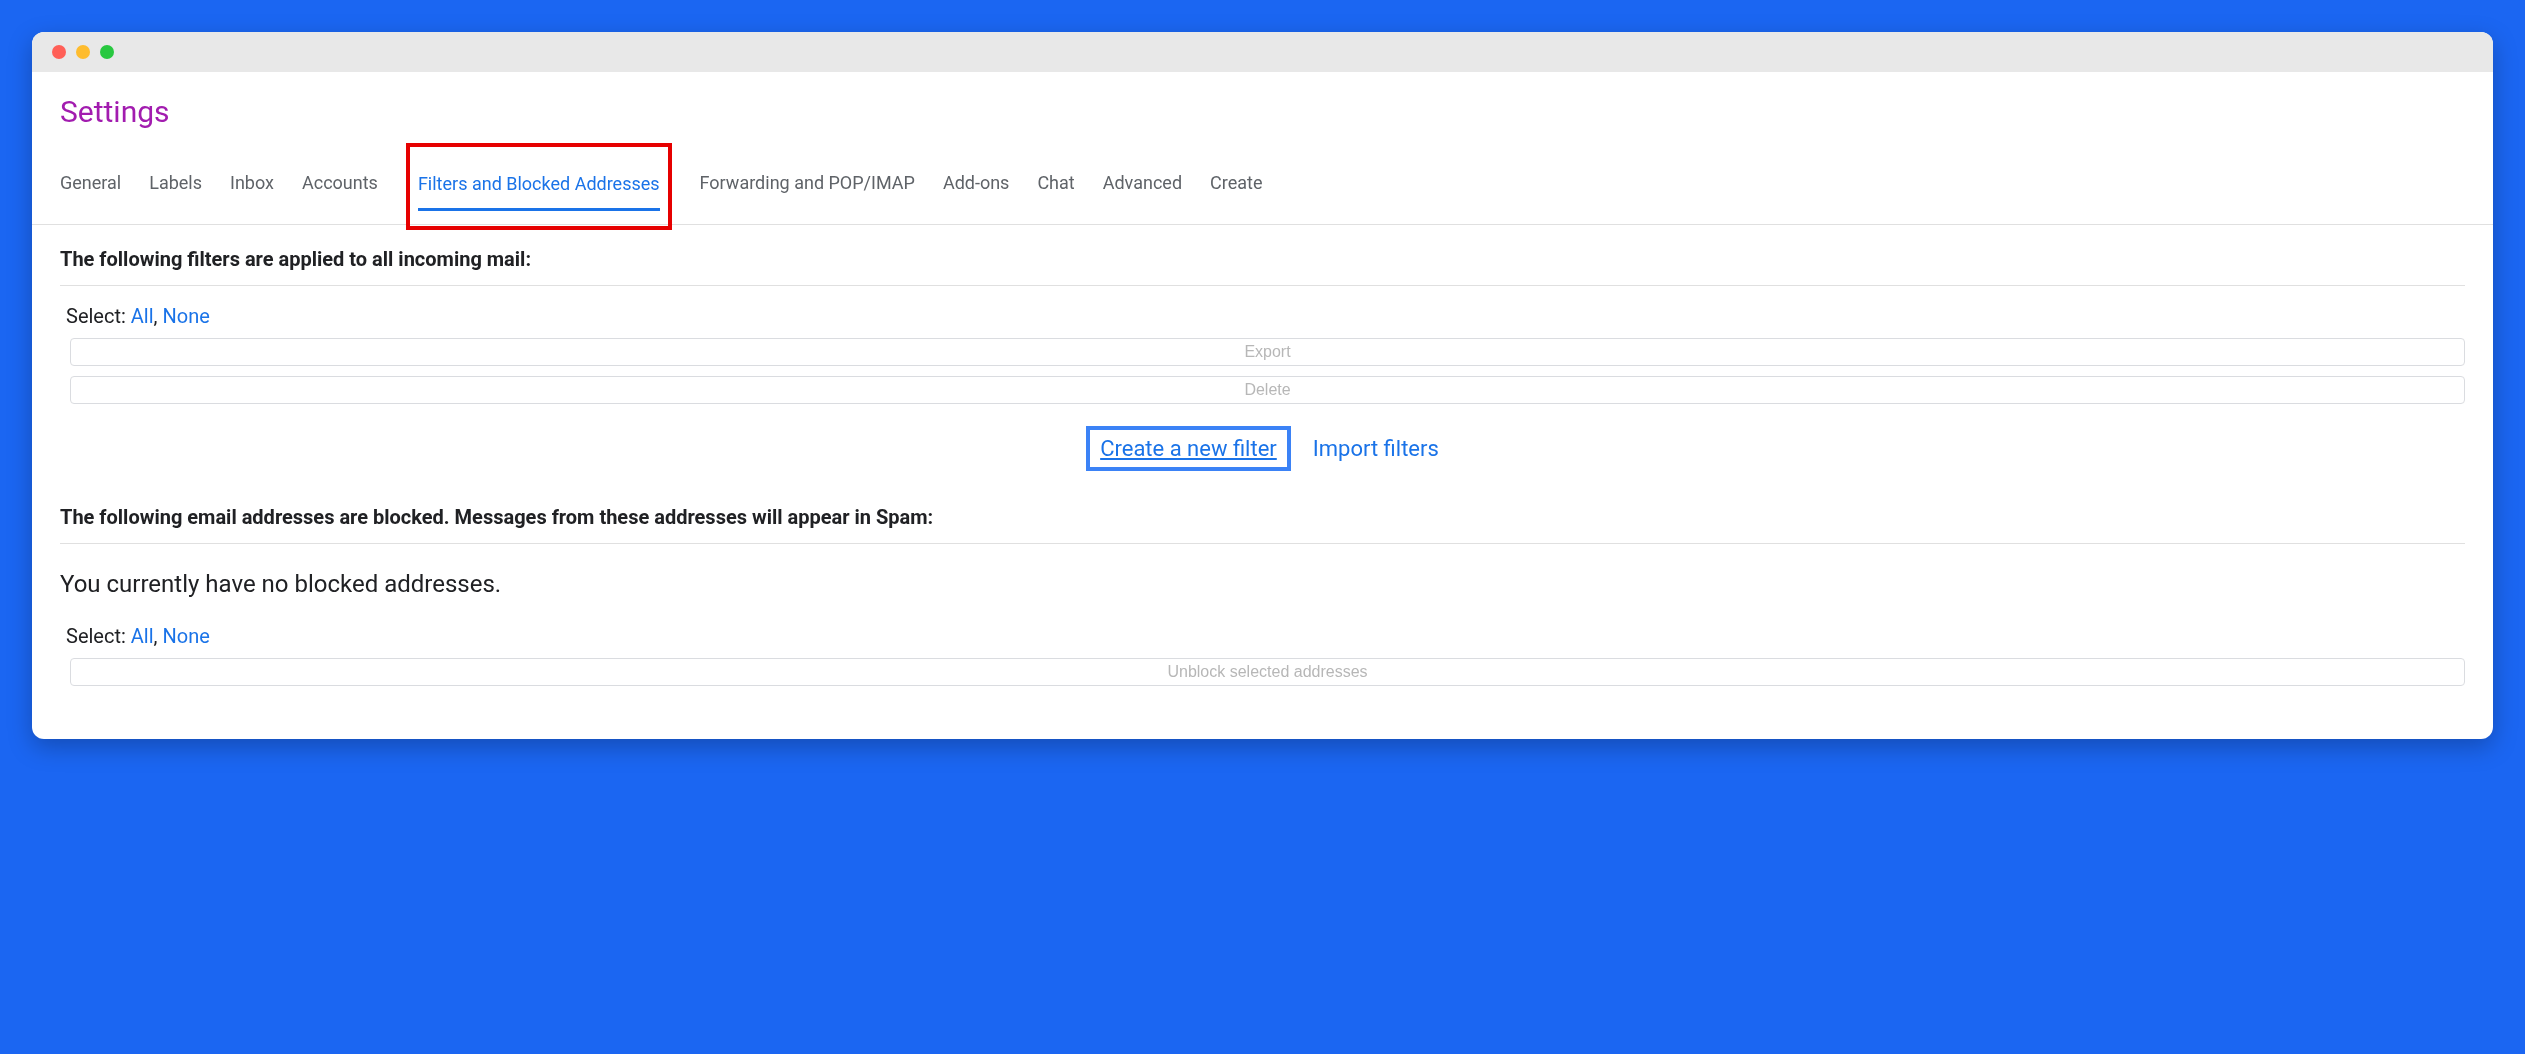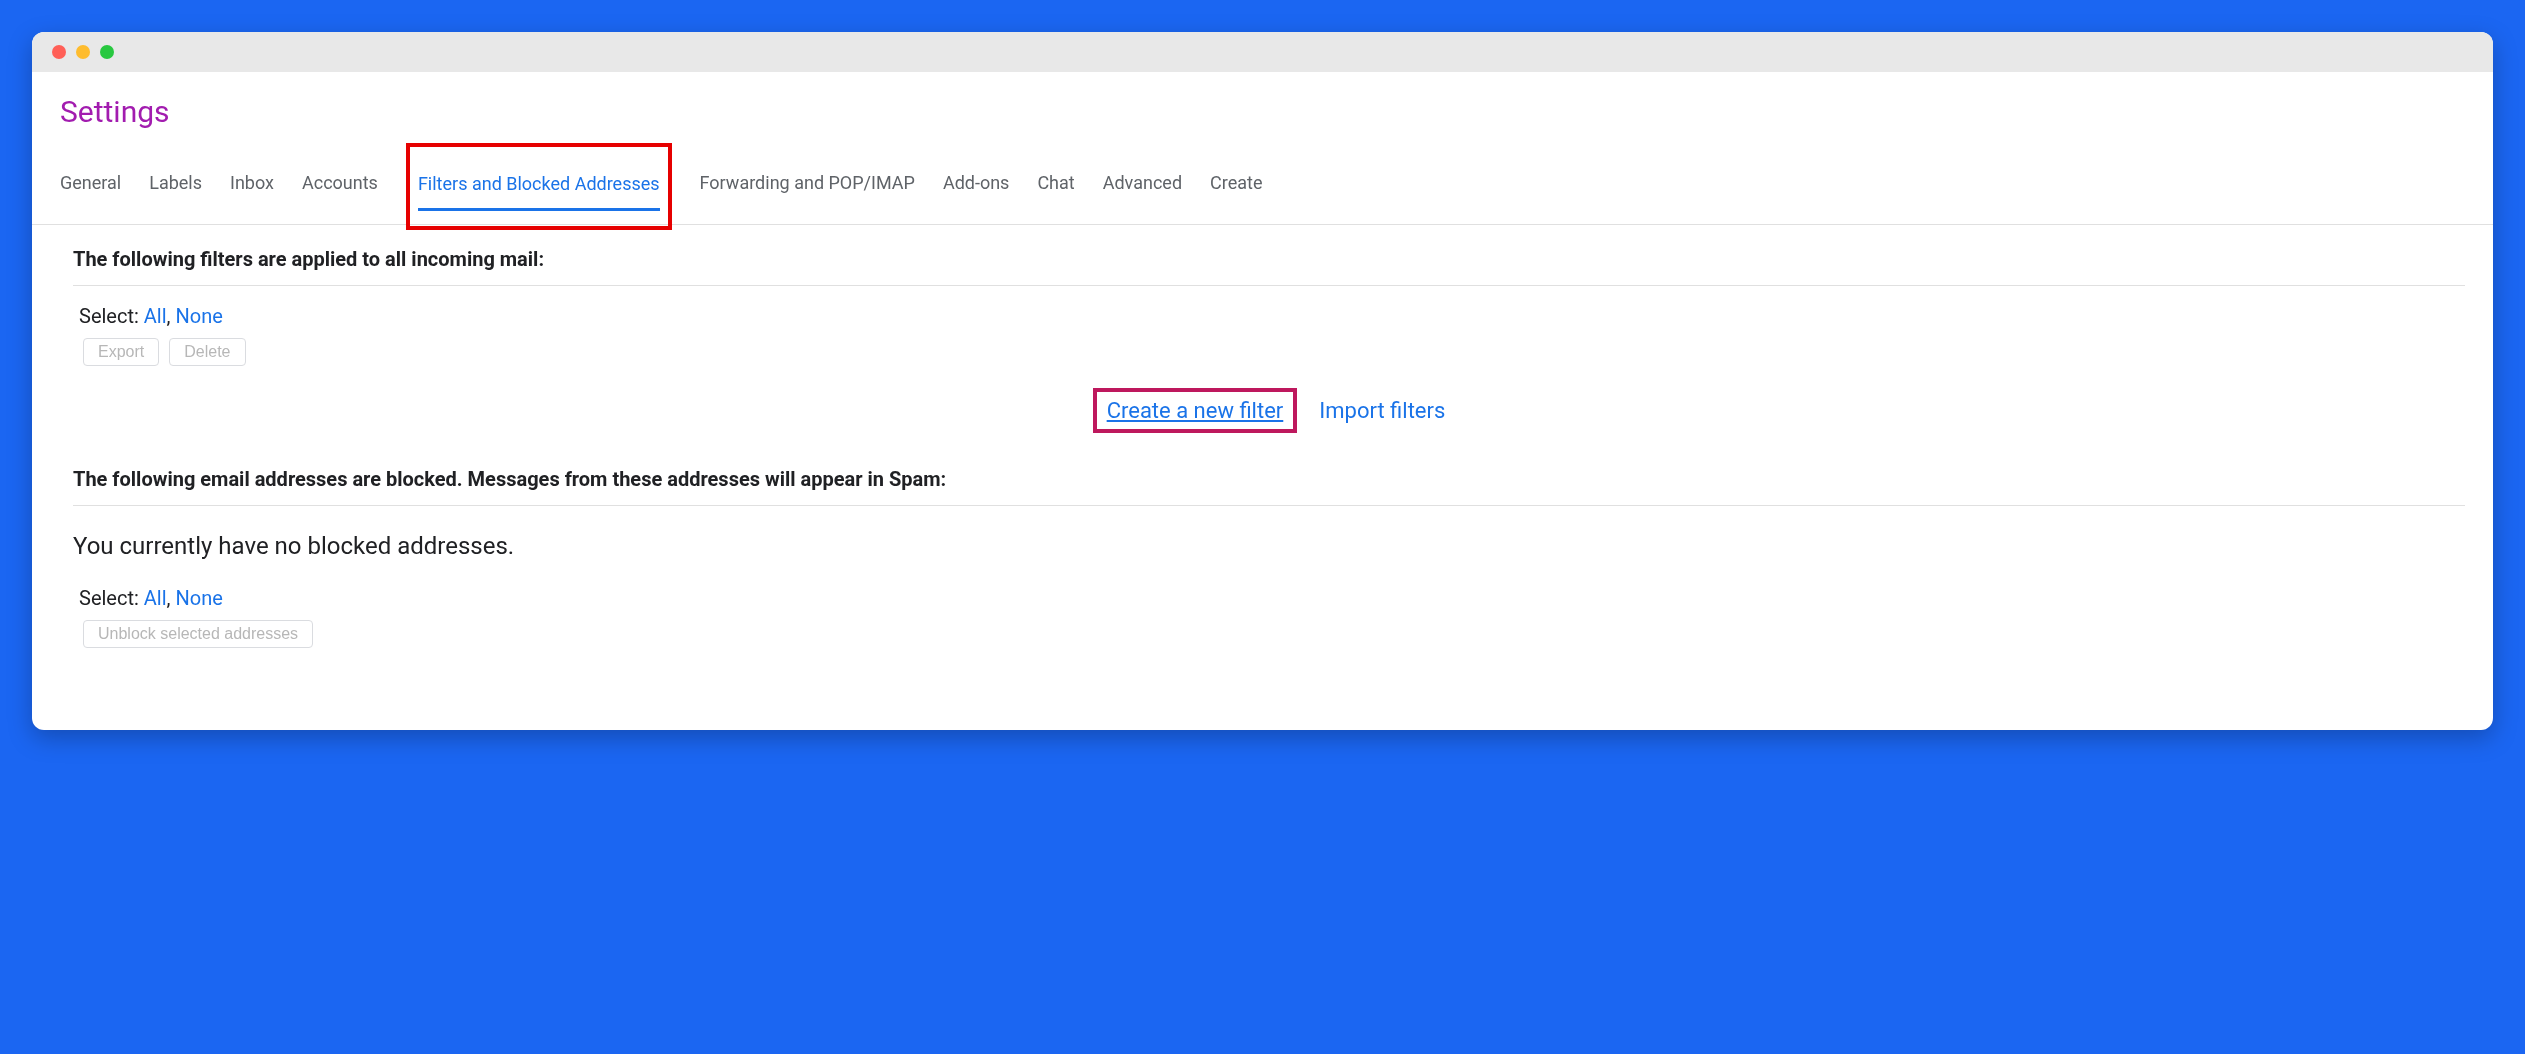--- a/index.html
+++ b/index.html
@@ -63,22 +63,21 @@
     margin-bottom: -1px;
   }
   .hl-tab {
     border: 4px solid #e60000;
     padding: 16px 8px;
     margin-top: -2px;
     margin-bottom: -6px;
   }
 
   .content {
-    padding: 22px 28px 60px 28px;
-    margin-left: 13px;
+    padding: 22px 28px 31px 28px;
   }
   .section-heading {
     font-weight: 700;
     font-size: 20px;
     padding-bottom: 14px;
     border-bottom: 1px solid #e0e0e0;
     margin-bottom: 14px;
   }
   .select-row {
     padding: 4px 0 8px 6px;
@@ -89,40 +88,41 @@
     color: #1a73e8;
     cursor: pointer;
   }
   .link.underline { text-decoration: underline; }
   .btn-row {
     display: flex;
     gap: 10px;
     padding-left: 10px;
     margin-top: 2px;
     margin-bottom: 22px;
+    flex-direction: column;
   }
   .btn-disabled {
     border: 1px solid #dadce0;
     color: #b7b7b7;
     background: #fff;
     border-radius: 4px;
     padding: 4px 14px;
     font-size: 16px;
     cursor: default;
   }
   .center-links {
     display: flex;
     justify-content: center;
     align-items: center;
     gap: 22px;
     font-size: 22px;
     margin-bottom: 34px;
   }
   .hl-box {
-    border: 4px solid #be185d;
+    border: 4px solid #3b82f6;
     padding: 6px 10px;
     display: inline-flex;
     align-items: flex-start;
   }
   .blocked-msg {
     font-size: 24px;
     padding: 12px 0 22px 0;
     color: #202124;
   }
 </style>

